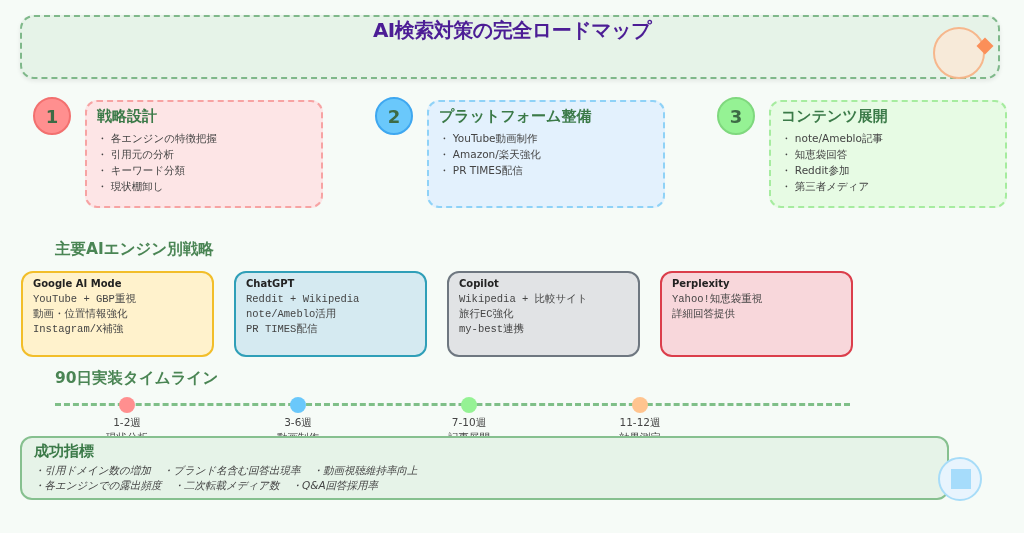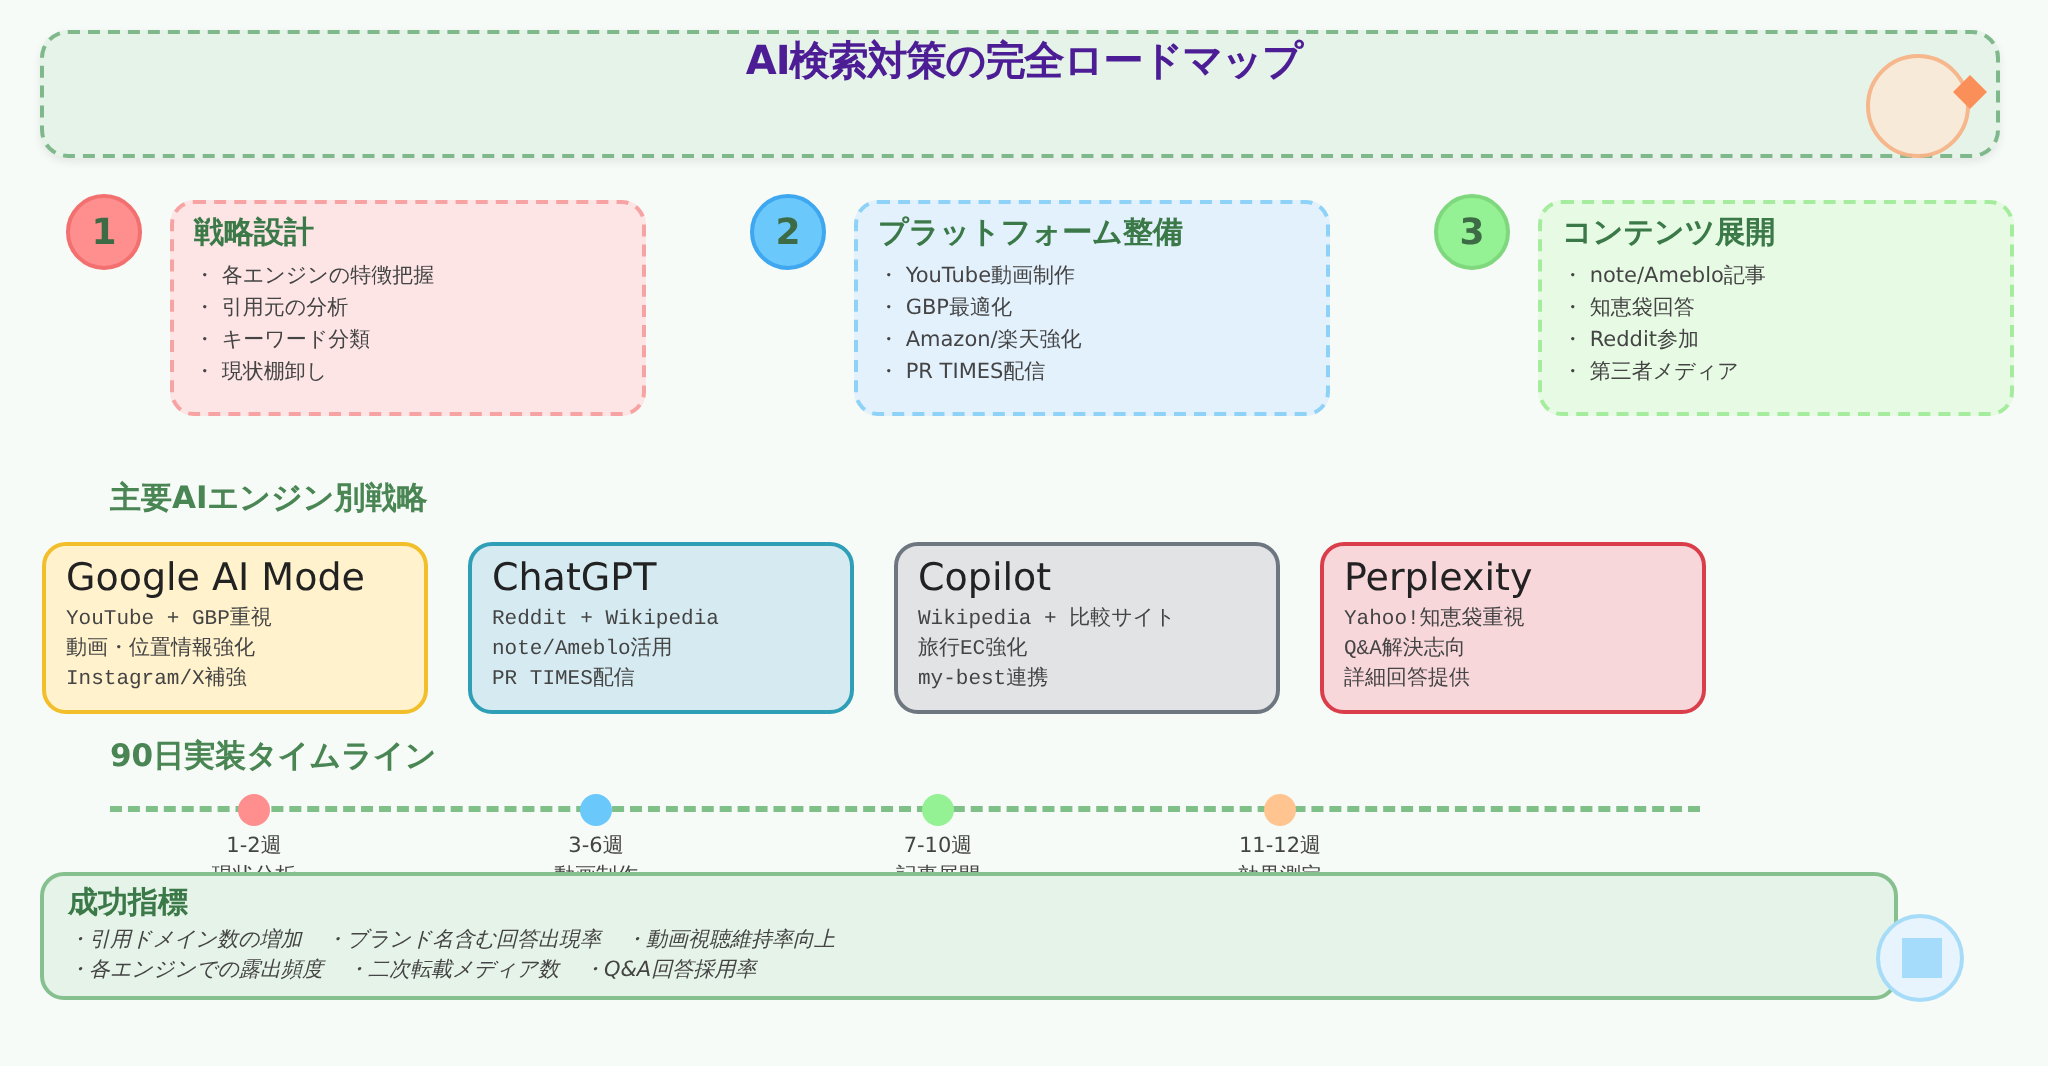--- a/index.html
+++ b/index.html
@@ -40,21 +40,21 @@
   }
   .step-title { font-size:15px; font-weight:bold; color:#3b7a48; margin:0 0 4px 0; }
   .step-item { font-size:10.5px; color:#444; line-height:16px; }
   
   .section-heading { font-size:15.5px; font-weight:bold; color:#4a8554; }
   
   .engine-card {
     width:193px; height:86px; border-radius:12px; box-sizing:border-box;
     border:2px solid; padding:5px 10px;
   }
-  .engine-name { font-size:19px; font-weight:normal; color:#222; margin-bottom:3px; }
+  .engine-name { font-size:10px; font-weight:bold; color:#222; margin-bottom:3px; }
   .engine-line { font-size:10.5px; color:#444; line-height:15px;font-family:Liberation Mono, monospace; }
   
   .timeline-line {
     left:55px; top:403px; width:795px; height:0; border-top:3px dashed #7fbf88;
   }
   .tl-dot { width:16px; height:16px; border-radius:50%; top:397px; }
   .tl-week { font-size:10.5px; color:#444; top:416px; width:80px; text-align:center; }
   .tl-task { font-size:10.5px; color:#444; top:431px; width:80px; text-align:center; }
   
   .success-box {
@@ -87,21 +87,20 @@
       <div class="step-title">戦略設計</div>
       <div class="step-item">・ 各エンジンの特徴把握</div>
       <div class="step-item">・ 引用元の分析</div>
       <div class="step-item">・ キーワード分類</div>
       <div class="step-item">・ 現状棚卸し</div>
     </div>
     <div class="abs step-num" style="left: 375px; top: 97px; background: rgb(106, 200, 251); border: 2px solid rgb(62, 167, 240);">2</div>
     <div class="abs step-box" style="left: 427px; top: 100px; background: rgb(227, 241, 253); border-color: rgb(143, 210, 247);">
       <div class="step-title">プラットフォーム整備</div>
       <div class="step-item">・ YouTube動画制作</div>
-      <div class="step-item">・ GBP最適化</div>
       <div class="step-item">・ Amazon/楽天強化</div>
       <div class="step-item">・ PR TIMES配信</div>
     </div>
     <div class="abs step-num" style="left: 717px; top: 97px; background: rgb(149, 242, 148); border: 2px solid rgb(127, 216, 126);">3</div>
     <div class="abs step-box" style="left: 769px; top: 100px; background: rgb(231, 251, 228); border-color: rgb(166, 236, 159);">
       <div class="step-title">コンテンツ展開</div>
       <div class="step-item">・ note/Ameblo記事</div>
       <div class="step-item">・ 知恵袋回答</div>
       <div class="step-item">・ Reddit参加</div>
       <div class="step-item">・ 第三者メディア</div>
@@ -124,21 +123,20 @@
     </div>
     <div class="abs engine-card" style="left: 447px; top: 271px; background: rgb(225, 227, 229); border-color: rgb(110, 119, 128);">
       <div class="engine-name">Copilot</div>
       <div class="engine-line">Wikipedia + 比較サイト</div>
       <div class="engine-line">旅行EC強化</div>
       <div class="engine-line">my-best連携</div>
     </div>
     <div class="abs engine-card" style="left: 660px; top: 271px; background: rgb(248, 215, 219); border-color: rgb(219, 62, 75);">
       <div class="engine-name">Perplexity</div>
       <div class="engine-line">Yahoo!知恵袋重視</div>
-      <div class="engine-line">Q&amp;A解決志向</div>
       <div class="engine-line">詳細回答提供</div>
     </div>
   </div>
 
 <div class="abs section-heading" style="left:55px;top:368px;">90日実装タイムライン</div>
 <div class="abs timeline-line"></div>
 <div id="timeline">
     <div class="abs tl-dot" style="left: 119px; background: rgb(255, 143, 143);"></div>
     <div class="abs tl-week" style="left: 87px;">1-2週</div>
     <div class="abs tl-task" style="left: 87px;">現状分析</div>

